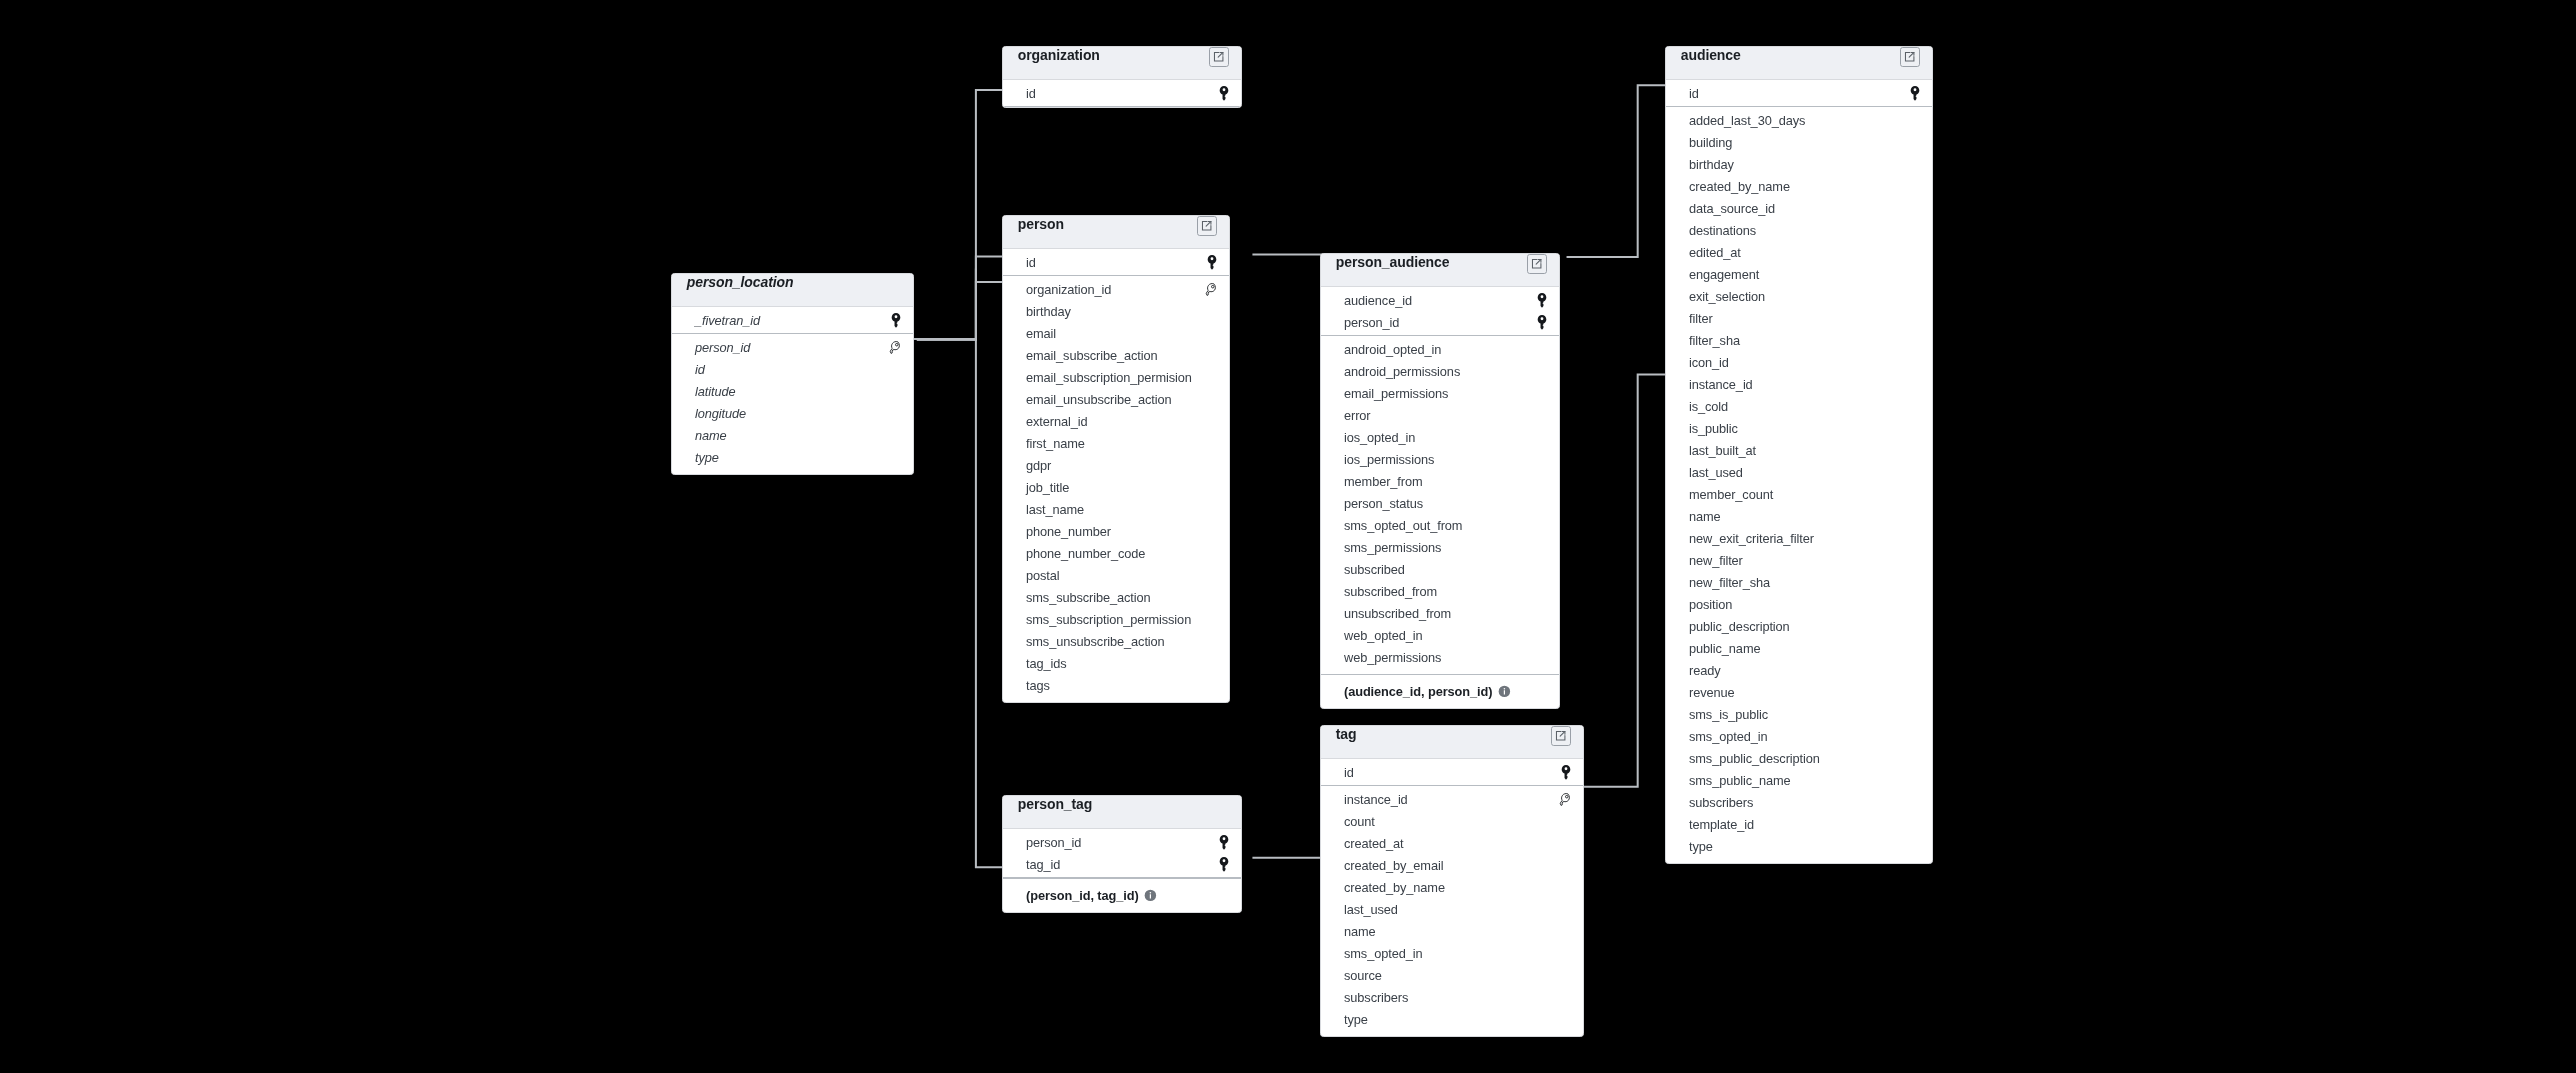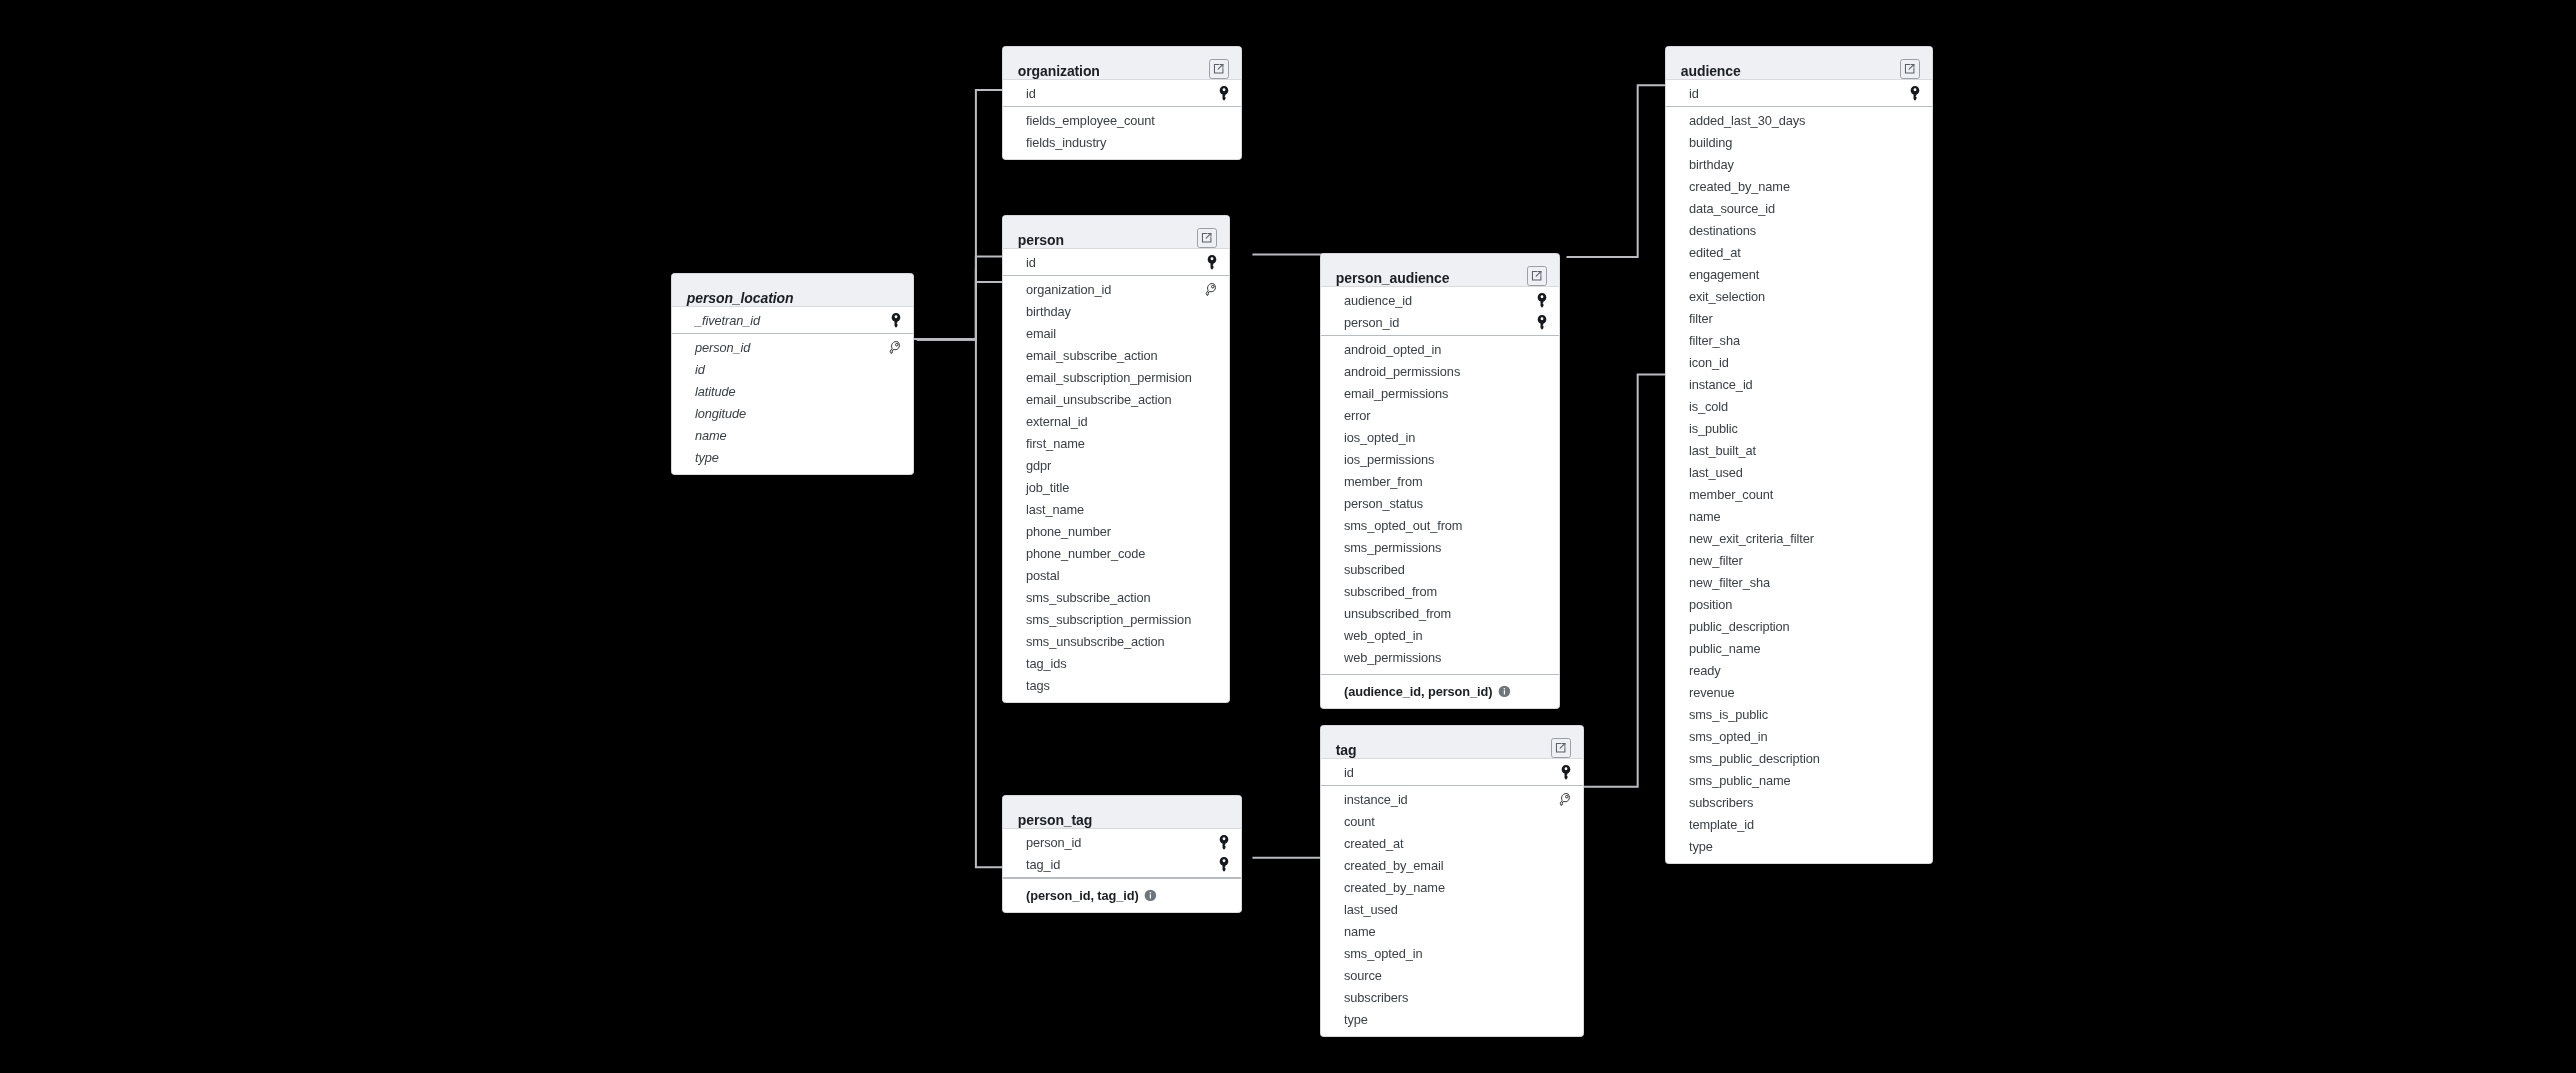--- a/index.html
+++ b/index.html
@@ -28,21 +28,21 @@
     position: absolute;
     background: #ffffff;
     border: 0.7px solid #d8dade;
     border-radius: 3.4px;
     box-sizing: border-box;
     overflow: hidden;
     box-shadow: 0 0.7px 1.3px rgba(0,0,0,0.10);
   }
   .entity-header {
     display: flex;
-    align-items: flex-end;
+    align-items: flex-start;
     justify-content: space-between;
     background: #eef0f4;
     border-bottom: 0.7px solid #d8dade;
     height: 33px;
     padding: 0 12px 0 14.8px;
     box-sizing: border-box;
   }
   .entity-title {
     font-size: 14px;
     font-weight: bold;
@@ -187,30 +187,20 @@
       <div class="pk-block">
         <div class="row">
           <span class="row-label">id</span>
           <span class="row-icon">
             <svg width="10" height="14.8" viewBox="0 0 15 22">
               <path d="M7.5 0 C3.9 0 1 2.9 1 6.5 C1 9.3 2.8 11.7 5.3 12.6 L5.3 19.4 L7.5 22 L9.7 19.4 L9.7 16.5 L8.2 15.2 L9.7 13.9 L9.7 12.6 C12.2 11.7 14 9.3 14 6.5 C14 2.9 11.1 0 7.5 0 Z M7.5 3.4 A2.1 2.1 0 1 1 7.5 7.6 A2.1 2.1 0 1 1 7.5 3.4 Z" fill="#15181c"></path>
             </svg>
           </span>
         </div>
       </div>
-      <div class="field-block">
-        <div class="row">
-          <span class="row-label">fields_employee_count</span>
-          <span class="row-icon"></span>
-        </div>
-        <div class="row">
-          <span class="row-label">fields_industry</span>
-          <span class="row-icon"></span>
-        </div>
-      </div>
     </div>
     <div class="entity" style="left: 1002px; top: 215px; width: 228px;">
       <div class="entity-header">
         <span class="entity-title">person</span>
         <span class="open-icon">
           <svg width="11.4" height="11.4" viewBox="0 0 17 17">
             <g fill="none" stroke="#5b6168" stroke-width="1.6" stroke-linecap="round">
               <path d="M8.8 2.2 L2.2 2.2 L2.2 14.8 L14.8 14.8 L14.8 8.2"></path>
               <path d="M10.6 2.2 L14.8 2.2 L14.8 6.4"></path>
               <path d="M14.8 2.2 L7.7 9.3"></path>

